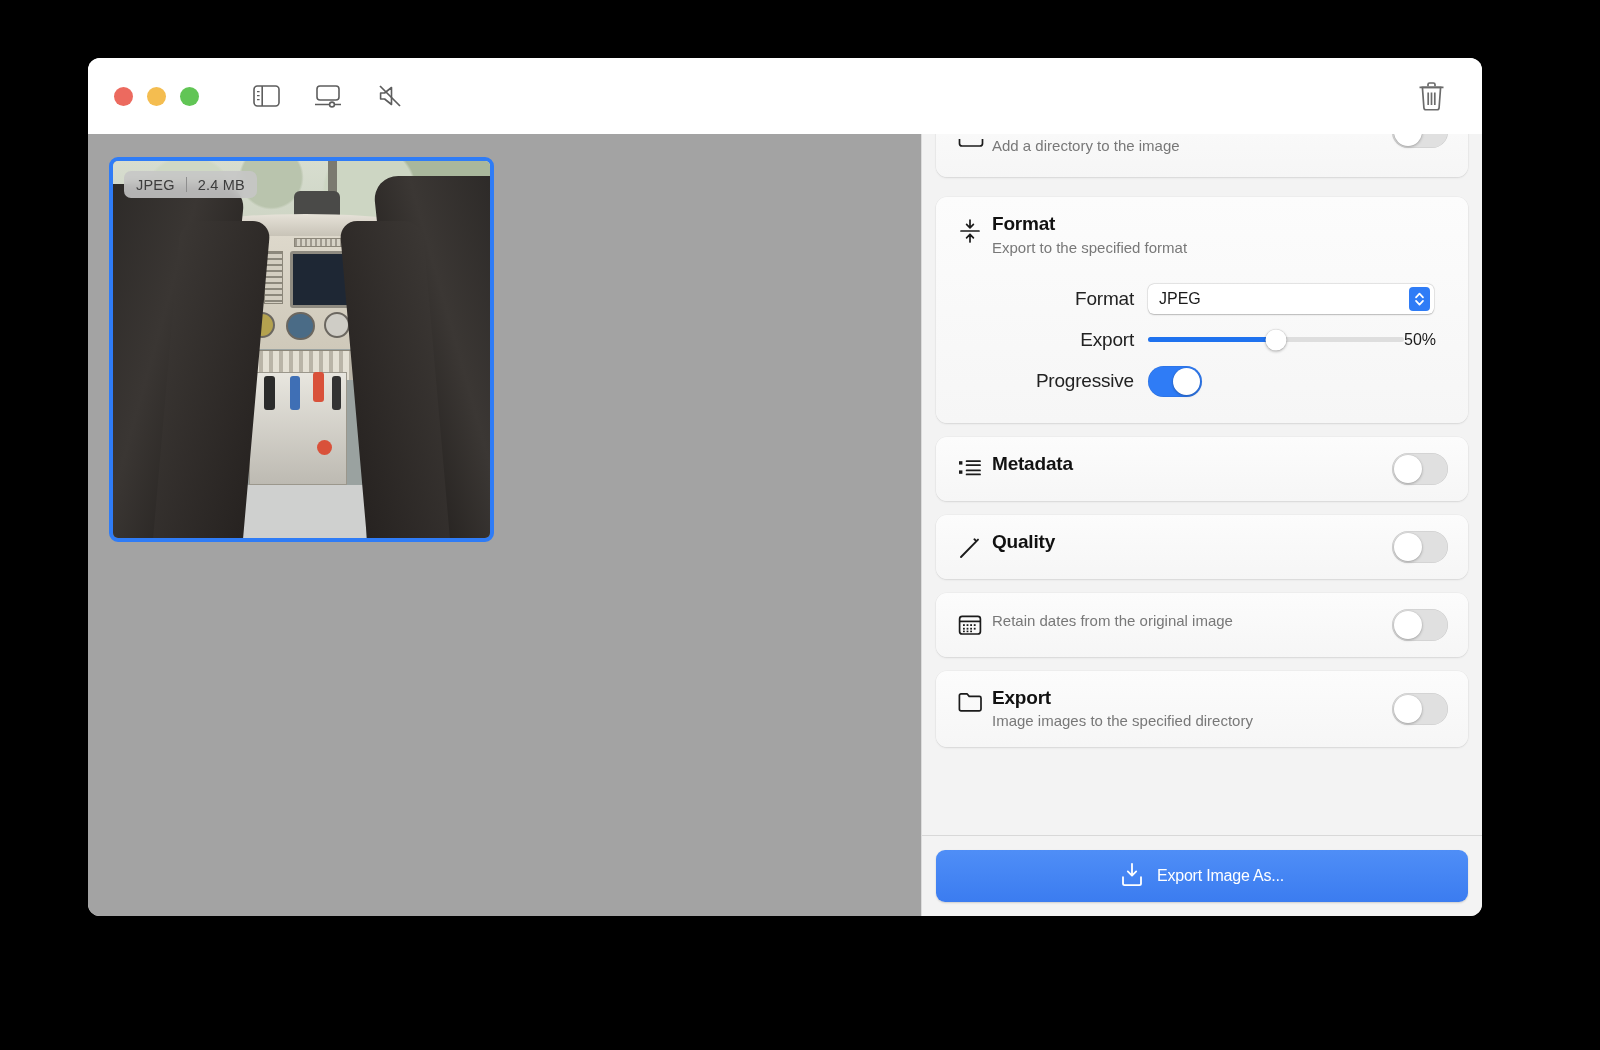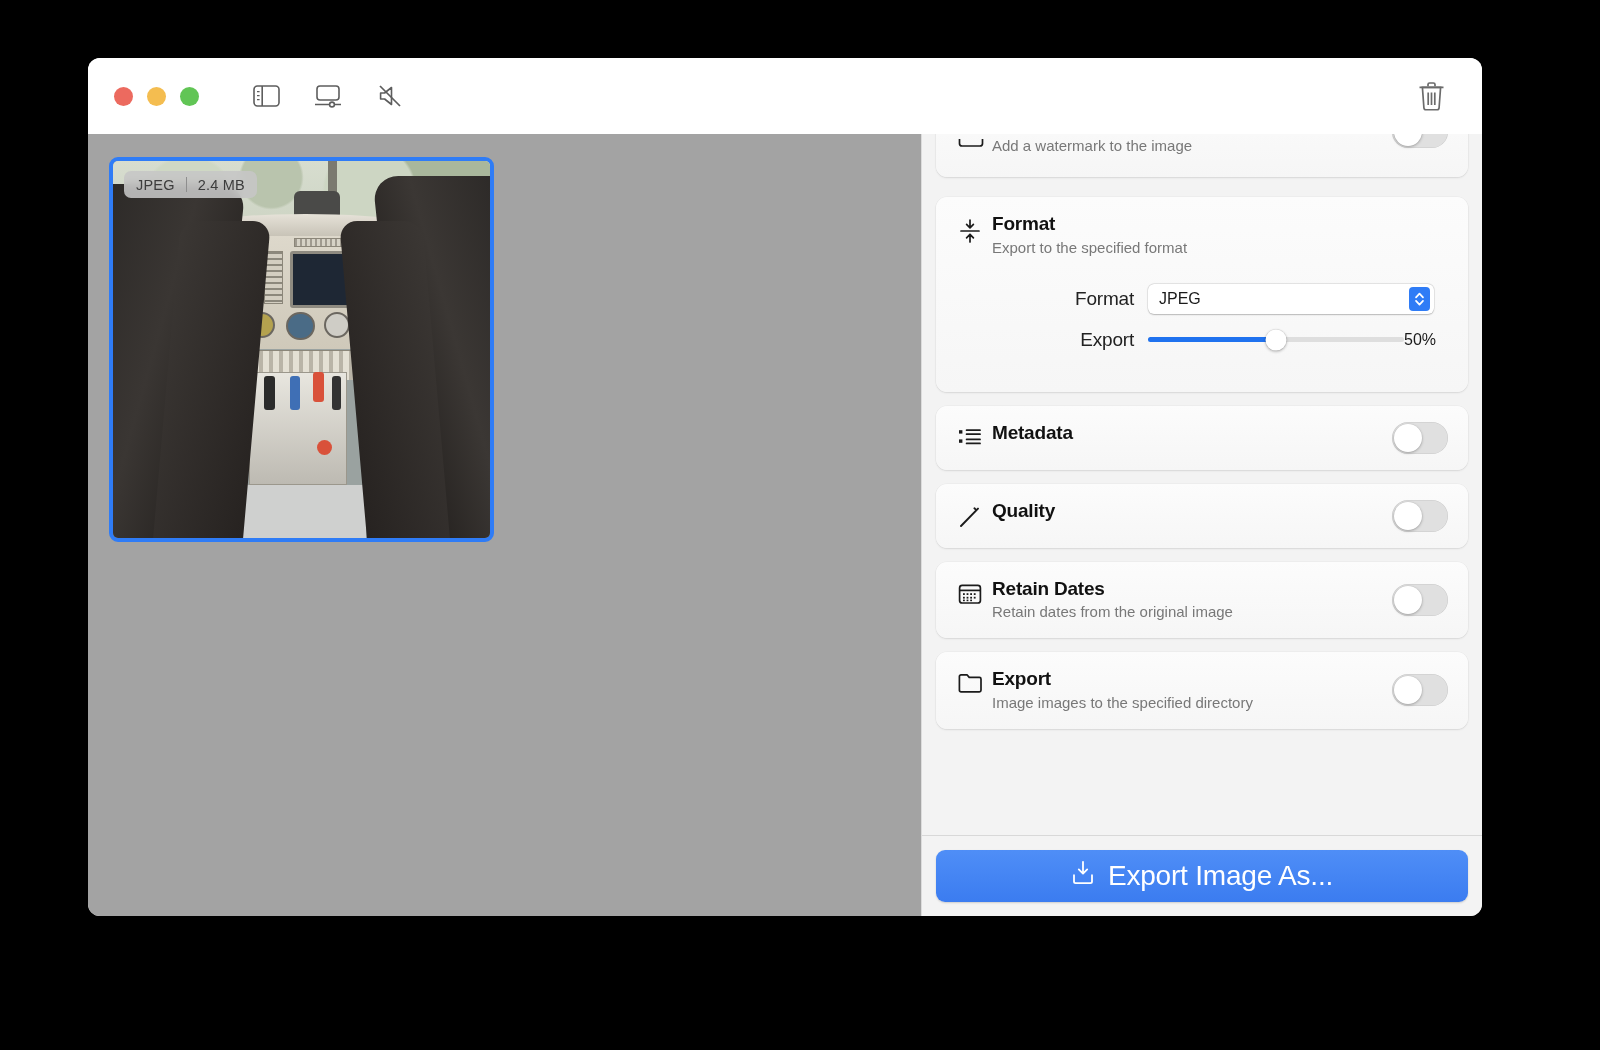--- a/index.html
+++ b/index.html
@@ -313,21 +313,21 @@
     flex: 0 0 auto;
     border-top: 1px solid #d8d8d8;
     padding: 14px;
   }
   #export-btn {
     height: 52px;
     background: linear-gradient(180deg,#4f8ef7,#3b7cf0);
     border-radius: 9px;
     display: flex; align-items: center; justify-content: center;
     gap: 13px;
-    color: #fff; font-size: 28px; letter-spacing: -0.2px;
+    color: #fff; font-size: 16px; letter-spacing: -0.2px;
     box-shadow: 0 1px 2px rgba(0,0,0,0.16);
   }
 </style>
 </head>
 <body>
 
 <div id="window">
 
   <div id="titlebar">
     <div class="traffic">
@@ -430,21 +430,21 @@
       <div id="inspector-scroll">
 
         <div class="card clipped">
           <div class="card-head">
             <div class="card-icon">
               <svg width="26" height="22" viewBox="0 0 26 22" fill="none" stroke="#1b1b1b" stroke-width="1.7">
                 <rect x="1.5" y="-7" width="23" height="14" rx="2.6"></rect>
               </svg>
             </div>
             <div class="card-text">
-              <div class="card-sub">Add a watermark to the image</div>
+              <div class="card-sub">Add a directory to the image</div>
             </div>
             <div class="switch" style="align-self:flex-start;margin-top:-18px;">
               <div class="knob"></div>
             </div>
           </div>
         </div>
 
         <div class="card" style="padding-bottom:26px;">
           <div class="card-head">
             <div class="card-icon">
@@ -479,20 +479,26 @@
               <div class="fmt-label">Export</div>
               <div class="slider-wrap">
                 <div class="slider" id="quality-slider">
                   <div class="fill" id="quality-fill" style="width: 50%;"></div>
                   <div class="thumb" id="quality-thumb" style="left: 50%;"></div>
                 </div>
               </div>
               <div class="slider-val">50%</div>
             </div>
 
+            <div class="fmt-row" style="margin-bottom:0;">
+              <div class="fmt-label">Progressive</div>
+              <div class="switch small on" style="margin-left:0;">
+                <div class="knob"></div>
+              </div>
+            </div>
 
           </div>
         </div>
 
         <div class="card">
           <div class="card-head">
             <div class="card-icon">
               <svg width="24" height="20" viewBox="0 0 24 20" fill="none" stroke="#1b1b1b" stroke-width="1.8" stroke-linecap="round">
                 <rect x="1" y="3.2" width="3.4" height="3.4" fill="#1b1b1b" stroke="none"></rect>
                 <rect x="1" y="12.4" width="3.4" height="3.4" fill="#1b1b1b" stroke="none"></rect>
@@ -543,21 +549,20 @@
                   <rect x="8.6" y="13.8" width="1.8" height="1.8"></rect>
                   <rect x="12.2" y="13.8" width="1.8" height="1.8"></rect>
                   <rect x="15.8" y="13.8" width="1.8" height="1.8"></rect>
                   <rect x="5" y="16.6" width="1.8" height="1.6"></rect>
                   <rect x="8.6" y="16.6" width="1.8" height="1.6"></rect>
                   <rect x="12.2" y="16.6" width="1.8" height="1.6"></rect>
                 </g>
               </svg>
             </div>
             <div class="card-text">
-              <div class="card-title">Retain Dates</div>
               <div class="card-sub">Retain dates from the original image</div>
             </div>
             <div class="switch">
               <div class="knob"></div>
             </div>
           </div>
         </div>
 
         <div class="card">
           <div class="card-head">

